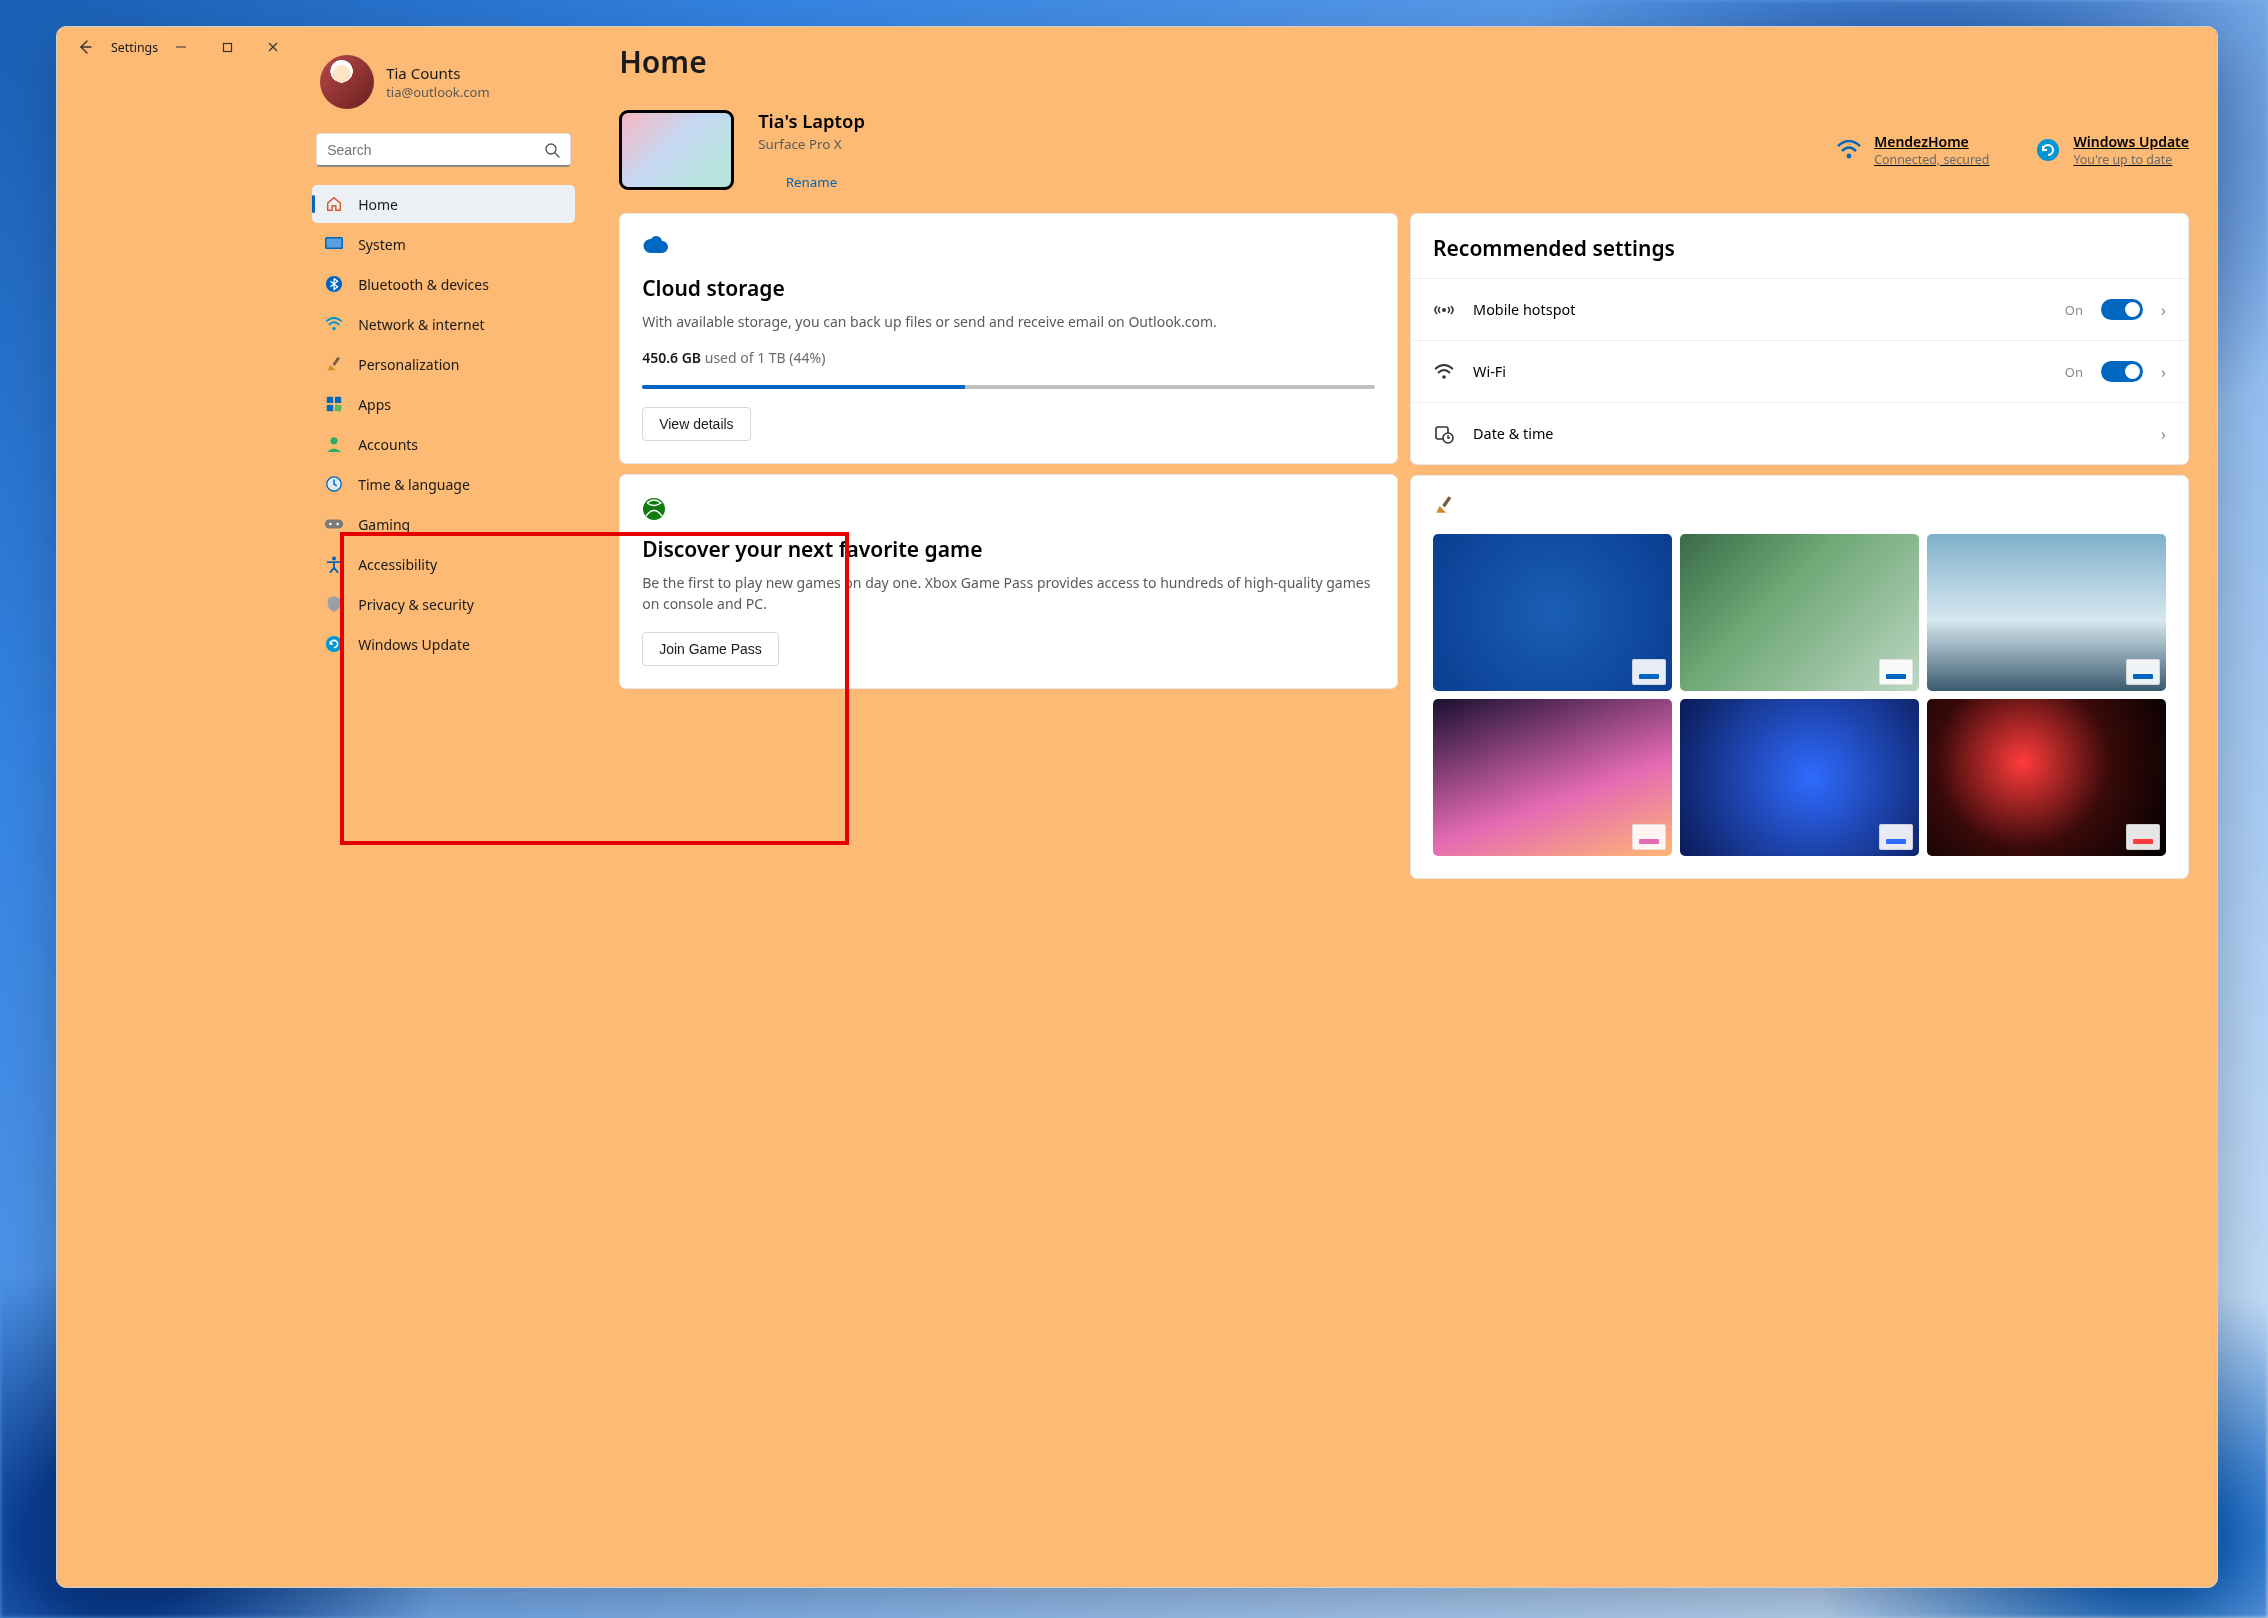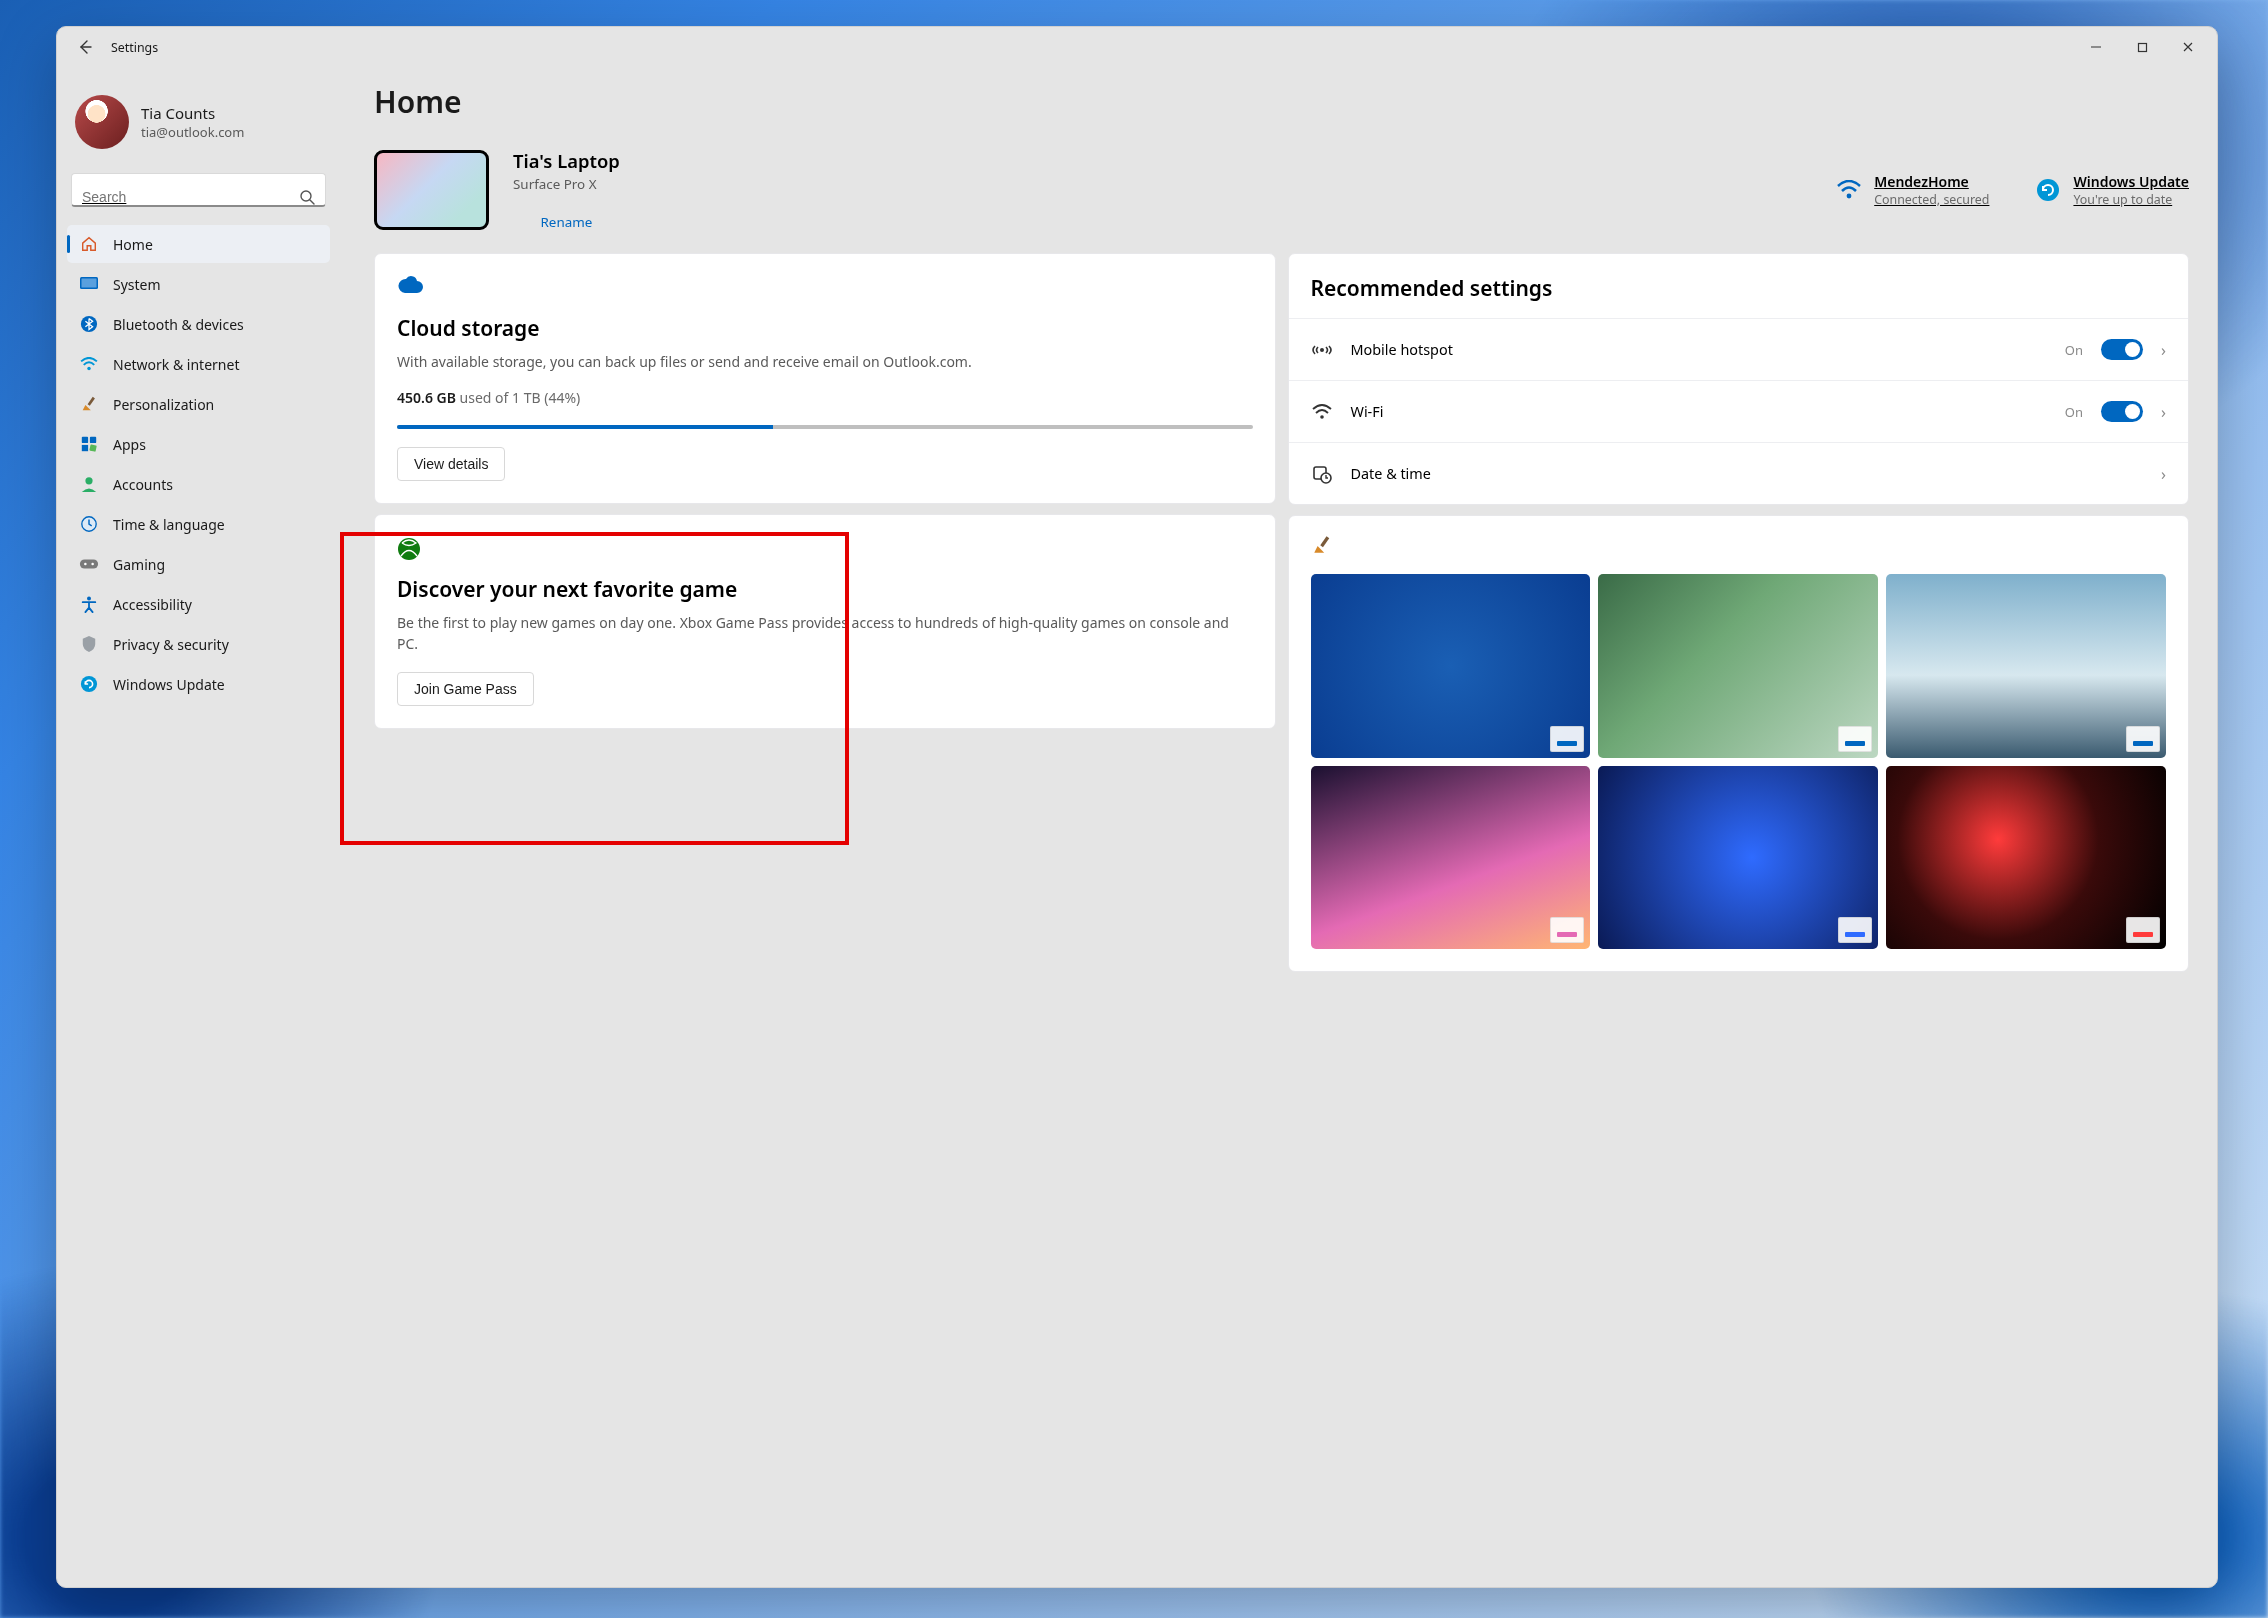--- a/index.html
+++ b/index.html
@@ -15,26 +15,26 @@
     position: absolute; inset: 0;
     background: radial-gradient(ellipse 796px 597px at 85% 10%, #0d47a1 0%, transparent 55%),
                 radial-gradient(ellipse 597px 498px at 5% 95%, #0a3d91 15%, transparent 55%),
                 radial-gradient(ellipse 697px 498px at 95% 95%, #1565c0 10%, transparent 50%);
     filter: blur(2px);
   }
 
   .window {
     position: absolute;
     top: 26px; left: 56px; right: 50px; bottom: 30px;
-    background: #e5e5e5;
+    background: #fdba74;
     border-radius: 10px;
     border: 1px solid #d0d0d0;
     box-shadow: 0 20px 60px rgba(0,0,0,.25);
     display: flex;
-    flex-direction: column;
+    flex-direction: row;
     overflow: hidden;
   }
 
   
   .titlebar {
     height: 40px;
     display: flex;
     align-items: center;
     padding: 0 6px 0 12px;
     flex-shrink: 0;
@@ -73,23 +73,22 @@
   .profile-name { font-size: 15px; font-weight: 400; color:#1a1a1a; }
   .profile-email { font-size: 13px; color:#5a5a5a; }
 
   .searchbox {
     margin: 0 6px 18px 6px;
     height: 34px;
     border: 1px solid #d9d9d9;
     border-bottom: 2px solid #8a8a8a;
     border-radius: 4px;
     background: #fff;
-    display: flex; align-items: flex-end;
+    display: flex; align-items: center;
     padding: 0 10px;
-    text-decoration: underline;
   }
   .searchbox input {
     flex:1; border:none; outline:none; background:transparent;
     font-size: 14px; color:#444;
   }
 
   .nav { list-style:none; display:flex; flex-direction:column; gap:2px; padding: 0 2px; }
   .nav-item {
     display:flex; align-items:center; gap:14px;
     height: 38px; padding: 0 12px;

